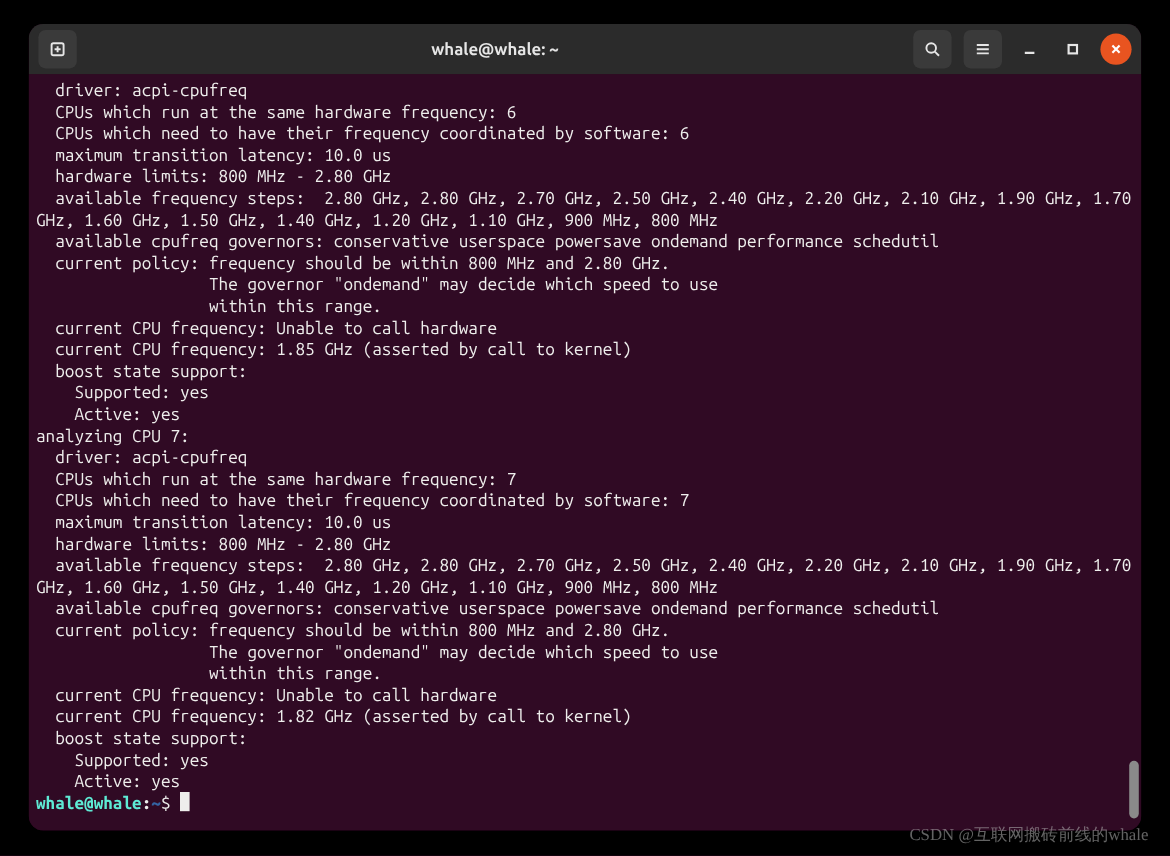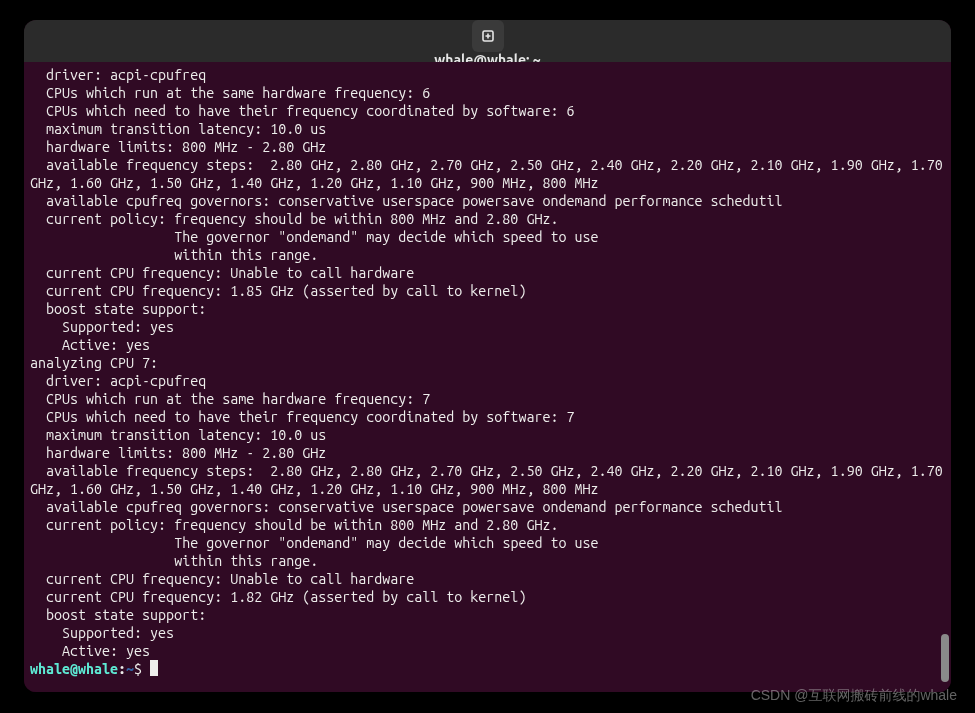--- a/index.html
+++ b/index.html
@@ -24,21 +24,20 @@
     display: flex;
     flex-direction: column;
   }
   .titlebar {
     height: 42px;
     background: #2b2b2b;
     display: flex;
     align-items: center;
     padding: 0 8px;
     flex-shrink: 0;
-    flex-direction: column;
   }
   .tb-left, .tb-right { display: flex; align-items: center; gap: 10px; }
   .tb-center {
     flex: 1;
     text-align: center;
     color: #e6e6e6;
     font-family: Ubuntu, "Segoe UI", sans-serif;
     font-size: 14px;
     font-weight: 600;
   }
@@ -103,21 +102,21 @@
     height: 16px;
     background: #eeeeec;
     vertical-align: text-bottom;
     margin-bottom: 1px;
   }
   .watermark {
     position: absolute;
     right: 18px;
     bottom: 8px;
     color: rgba(180,180,180,0.55);
-    font-family: Liberation Sans, sans-serif;
+    font-family: Liberation Serif, serif;
     font-size: 14px;
     margin-top: 15px;
   }
 </style>
 </head>
 <body>
 
 <div class="window">
   <div class="titlebar">
     <div class="tb-left">

